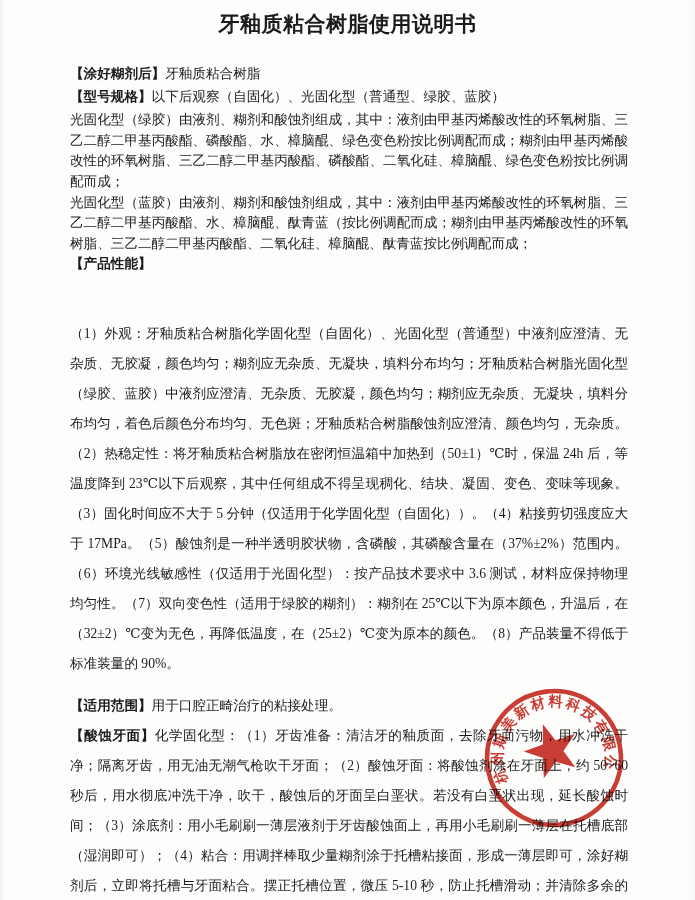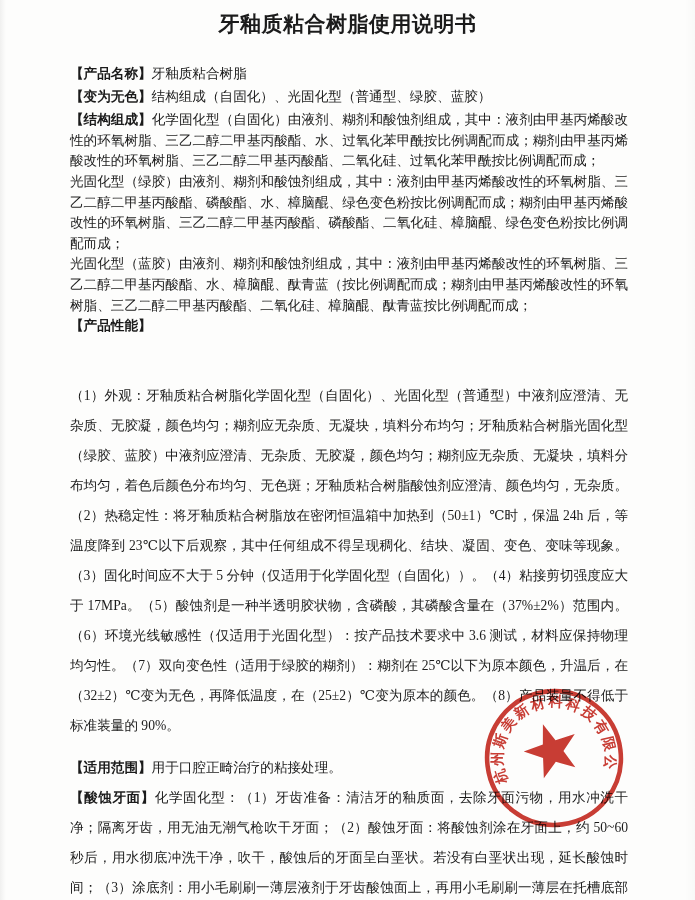--- a/index.html
+++ b/index.html
@@ -66,23 +66,22 @@
 </style>
 </head>
 <body>
 
 <div class="page">
 
   <div class="title">牙釉质粘合树脂使用说明书</div>
 
   <div class="body-text">
     <section class="sec-a">
-      <p class="m2"><span class="lbl">【产品名称】</span><span>牙釉质粘合树脂</span></p>
-      <p class="m2"><span class="lbl">【变为无色】</span><span>结构组成（自固化）、光固化型（普通型、绿胶、蓝胶）</span></p>
-      <p><span class="lbl">【结构组成】</span><span>化学固化型（自固化）由液剂、糊剂和酸蚀剂组成，其中：液剂由甲基丙烯酸改性的环氧树脂、三乙二醇二甲基丙酸酯、水、过氧化苯甲酰按比例调配而成；糊剂由甲基丙烯酸改性的环氧树脂、三乙二醇二甲基丙酸酯、二氧化硅、过氧化苯甲酰按比例调配而成；</span></p>
+      <p class="m2"><span class="lbl">【涂好糊剂后】</span><span>牙釉质粘合树脂</span></p>
+      <p class="m2"><span class="lbl">【型号规格】</span><span>以下后观察（自固化）、光固化型（普通型、绿胶、蓝胶）</span></p>
       <p><span>光固化型（绿胶）由液剂、糊剂和酸蚀剂组成，其中：液剂由甲基丙烯酸改性的环氧树脂、三乙二醇二甲基丙酸酯、磷酸酯、水、樟脑醌、绿色变色粉按比例调配而成；糊剂由甲基丙烯酸改性的环氧树脂、三乙二醇二甲基丙酸酯、磷酸酯、二氧化硅、樟脑醌、绿色变色粉按比例调配而成；</span></p>
       <p><span>光固化型（蓝胶）由液剂、糊剂和酸蚀剂组成，其中：液剂由甲基丙烯酸改性的环氧树脂、三乙二醇二甲基丙酸酯、水、樟脑醌、酞青蓝（按比例调配而成；糊剂由甲基丙烯酸改性的环氧树脂、三乙二醇二甲基丙酸酯、二氧化硅、樟脑醌、酞青蓝按比例调配而成；</span></p>
       <p><span class="lbl">【产品性能】</span></p>
     </section>
     <section class="sec-b">
       <p><span>（1）外观：牙釉质粘合树脂化学固化型（自固化）、光固化型（普通型）中液剂应澄清、无杂质、无胶凝，颜色均匀；糊剂应无杂质、无凝块，填料分布均匀；牙釉质粘合树脂光固化型（绿胶、蓝胶）中液剂应澄清、无杂质、无胶凝，颜色均匀；糊剂应无杂质、无凝块，填料分布均匀，着色后颜色分布均匀、无色斑；牙釉质粘合树脂酸蚀剂应澄清、颜色均匀，无杂质。（2）热稳定性：将牙釉质粘合树脂放在密闭恒温箱中加热到（50±1）℃时，保温 24h 后，等温度降到 23℃以下后观察，其中任何组成不得呈现稠化、结块、凝固、变色、变味等现象。（3）固化时间应不大于 5 分钟（仅适用于化学固化型（自固化））。（4）粘接剪切强度应大于 17MPa。（5）酸蚀剂是一种半透明胶状物，含磷酸，其磷酸含量在（37%±2%）范围内。（6）环境光线敏感性（仅适用于光固化型）：按产品技术要求中 3.6 测试，材料应保持物理均匀性。（7）双向变色性（适用于绿胶的糊剂）：糊剂在 25℃以下为原本颜色，升温后，在（32±2）℃变为无色，再降低温度，在（25±2）℃变为原本的颜色。（8）产品装量不得低于标准装量的 90%。</span></p>
       <p class="mt12"><span class="lbl">【适用范围】</span><span>用于口腔正畸治疗的粘接处理。</span></p>
       <p><span class="lbl">【酸蚀牙面】</span><span>化学固化型：（1）牙齿准备：清洁牙的釉质面，去除牙面污物，用水冲洗干净；隔离牙齿，用无油无潮气枪吹干牙面；（2）酸蚀牙面：将酸蚀剂涂在牙面上，约 50~60 秒后，用水彻底冲洗干净，吹干，酸蚀后的牙面呈白垩状。若没有白垩状出现，延长酸蚀时间；（3）涂底剂：用小毛刷刷一薄层液剂于牙齿酸蚀面上，再用小毛刷刷一薄层在托槽底部（湿润即可）；（4）粘合：用调拌棒取少量糊剂涂于托槽粘接面，形成一薄层即可，涂好糊剂后，立即将托槽与牙面粘合。摆正托槽位置，微压 5-10 秒，防止托槽滑动；并清除多余的液剂及糊剂；</span></p>
       <p class="last-line"><span>光固化型：（9）牙齿准备：清洁牙的釉质面，去除牙面污物，用水冲洗干净；隔离牙齿，用</span></p>
     </section>

